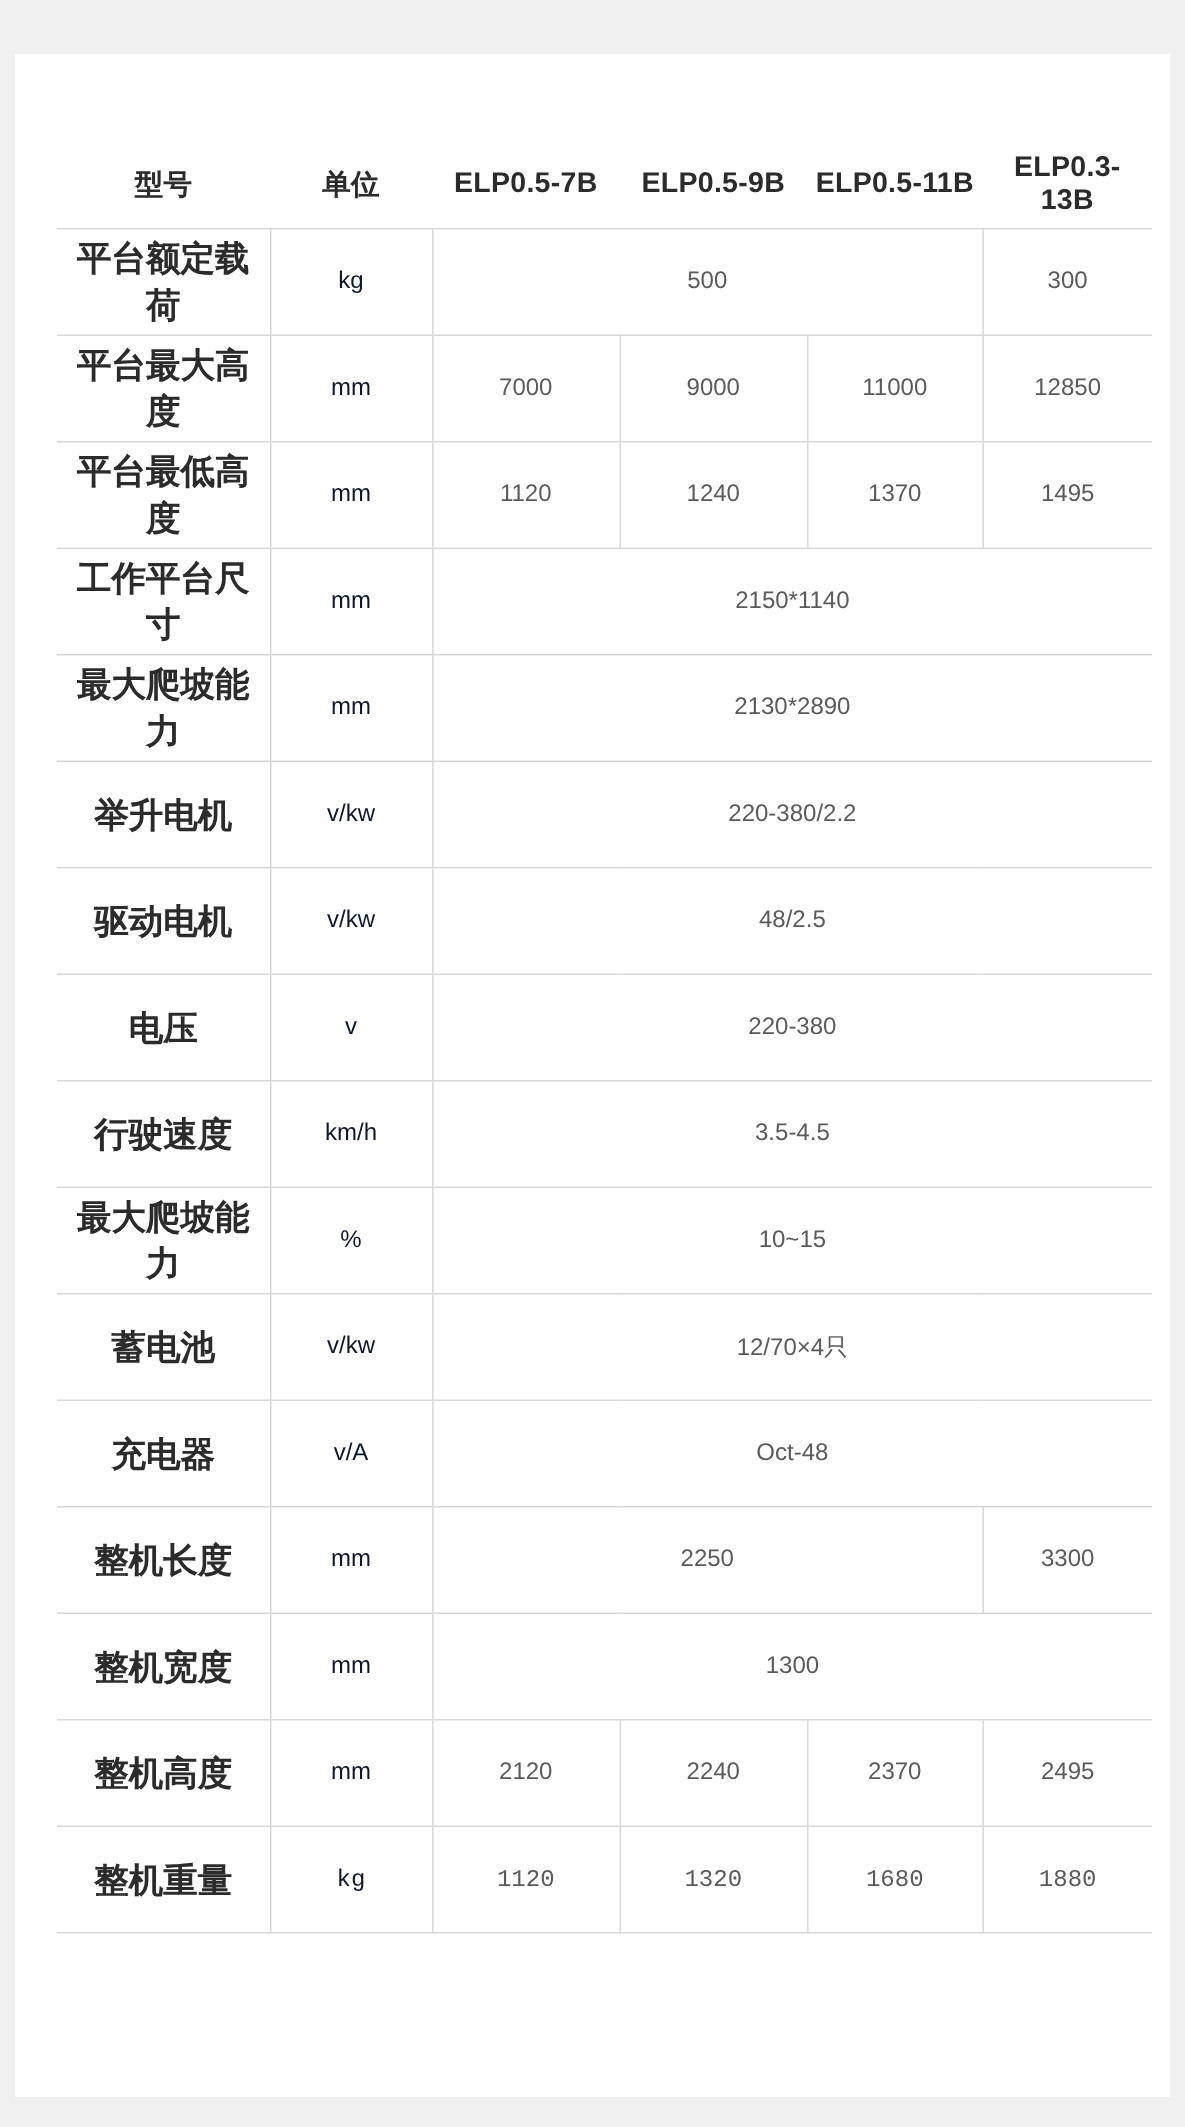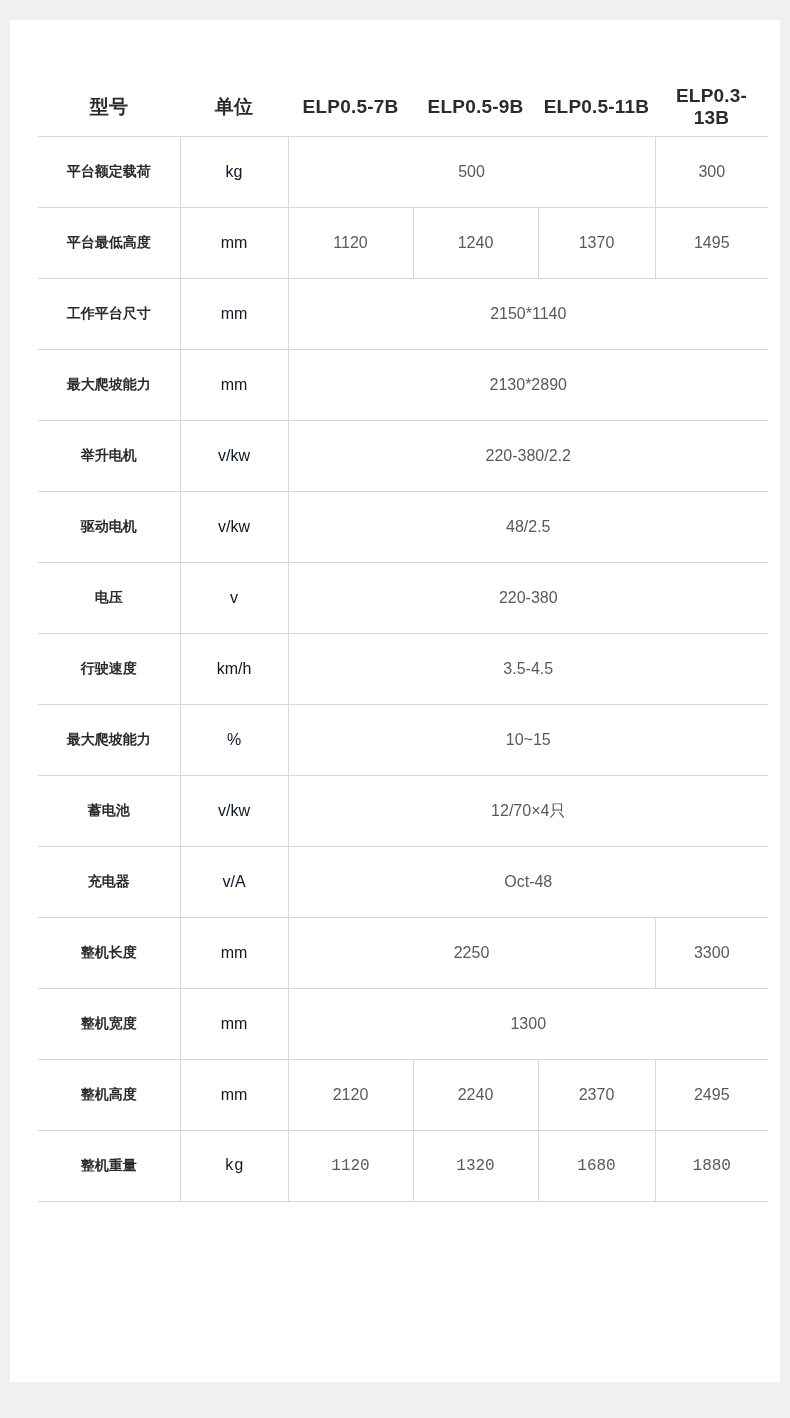--- a/index.html
+++ b/index.html
@@ -12,21 +12,21 @@
     height: 1418px;
     font-family: "Liberation Sans", sans-serif;
     -webkit-font-smoothing: antialiased;
   }
   .page {
     position: relative;
     width: 666px;
     height: 1418px;
     background: #f0f0f0;
     box-sizing: border-box;
-    padding: 20px 10px;
+    padding: 36px 10px;
   }
   .card {
     width: 770px;
     min-height: 1362px;
     margin: 0 auto;
     background: #ffffff;
     box-sizing: border-box;
     padding: 58px 28px 40px 28px;
   }
   table.spec {
@@ -55,21 +55,21 @@
     font-size: 19px;
     font-weight: bold;
     color: #2b2b2b;
     height: 58px;
     letter-spacing: 0.2px;
   }
   table.spec tbody tr { height: 71px; }
   table.spec tbody td.name {
     font-weight: bold;
     color: #2b2b2b;
-    font-size: 14px;
+    font-size: 23px;
     border-left: none;
   }
   table.spec tbody td.unit {
     color: #0f172a;
     font-size: 16px;
   }
   table.spec tbody td.val {
     color: #5a5a5a;
     font-size: 16px;
     text-align: center;
@@ -105,20 +105,28 @@
         </tr>
       </thead>
       <tbody id="spec-body">
           <tr>
             <td class="name">平台额定载荷</td>
             <td class="unit">kg</td>
             <td class="val" colspan="3">500</td>
             <td class="val last">300</td>
           </tr>
           <tr>
+            <td class="name">平台最大高度</td>
+            <td class="unit">mm</td>
+            <td class="val">7000</td>
+            <td class="val">9000</td>
+            <td class="val">11000</td>
+            <td class="val last">12850</td>
+          </tr>
+          <tr>
             <td class="name">平台最低高度</td>
             <td class="unit">mm</td>
             <td class="val">1120</td>
             <td class="val">1240</td>
             <td class="val">1370</td>
             <td class="val last">1495</td>
           </tr>
           <tr>
             <td class="name">工作平台尺寸</td>
             <td class="unit">mm</td>

